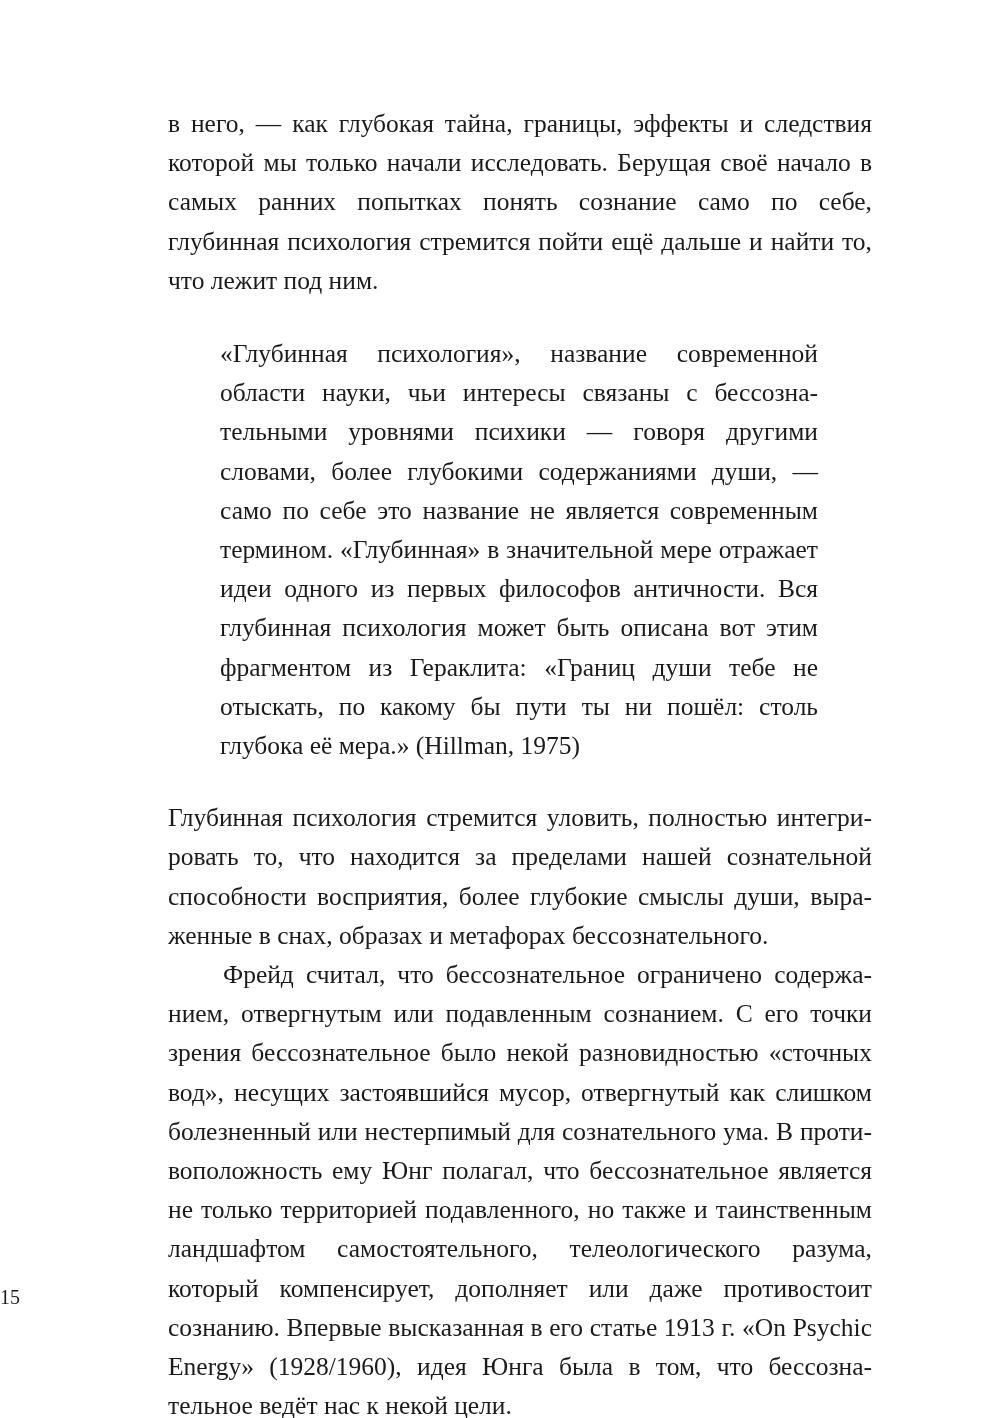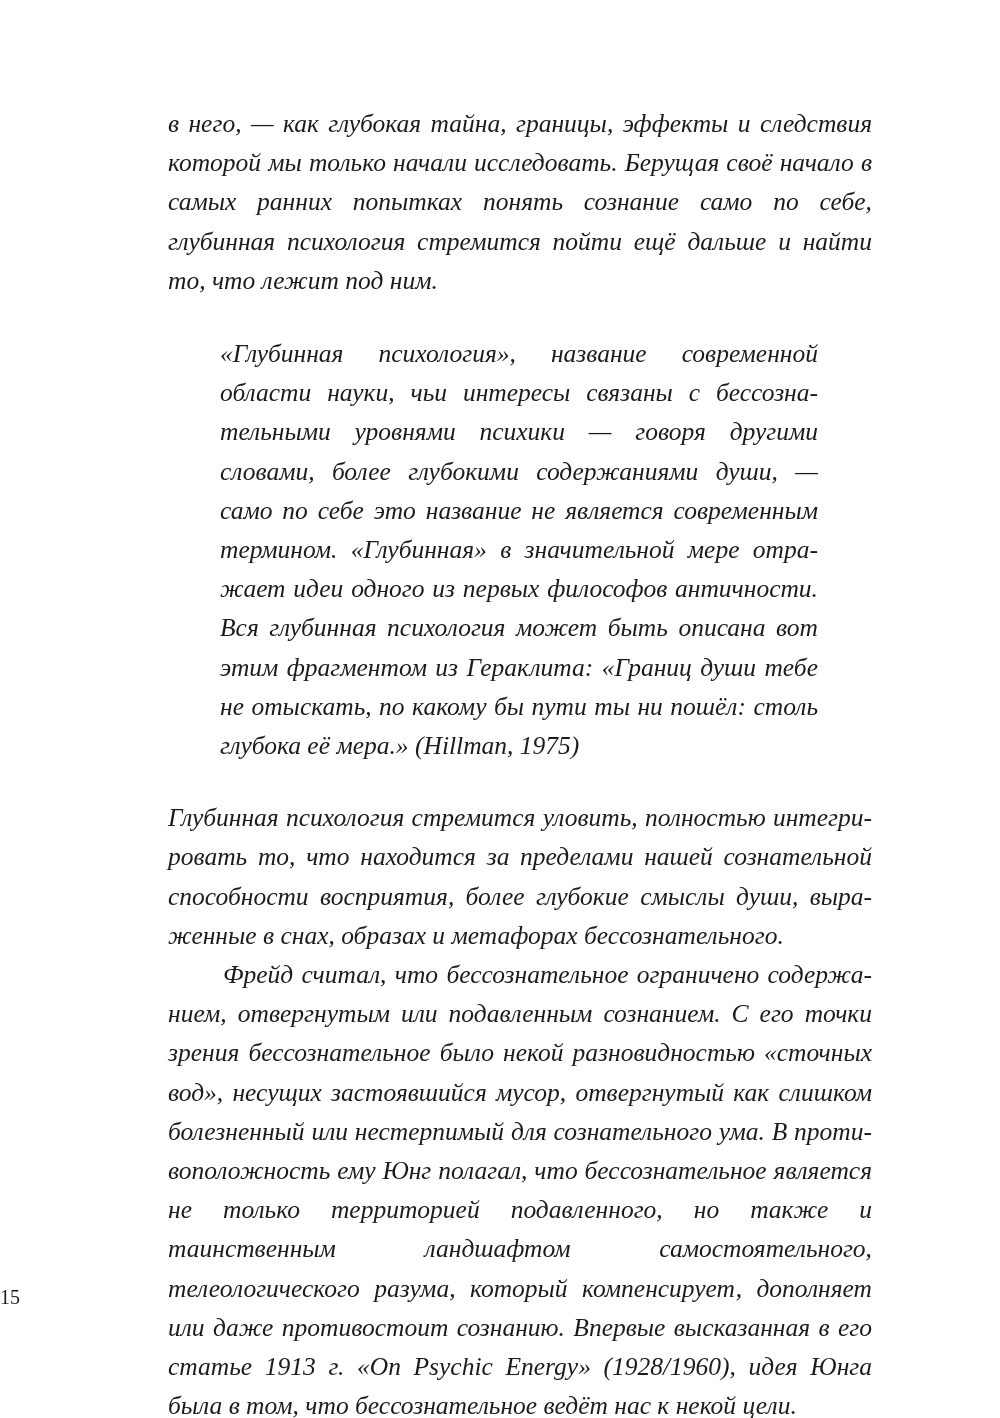--- a/index.html
+++ b/index.html
@@ -33,21 +33,20 @@
     width: 704px;
   }
 
   .para {
     margin: 0;
     font-size: 25.5px;
     line-height: 39.2px;
     text-align: justify;
     text-justify: inter-word;
     hyphens: manual;
-    font-style: italic;
     -webkit-hyphens: manual;
   }
 
   .para.indent::before {
     content: "";
     display: inline-block;
     width: 55px;
   }
 
   .blockquote {

